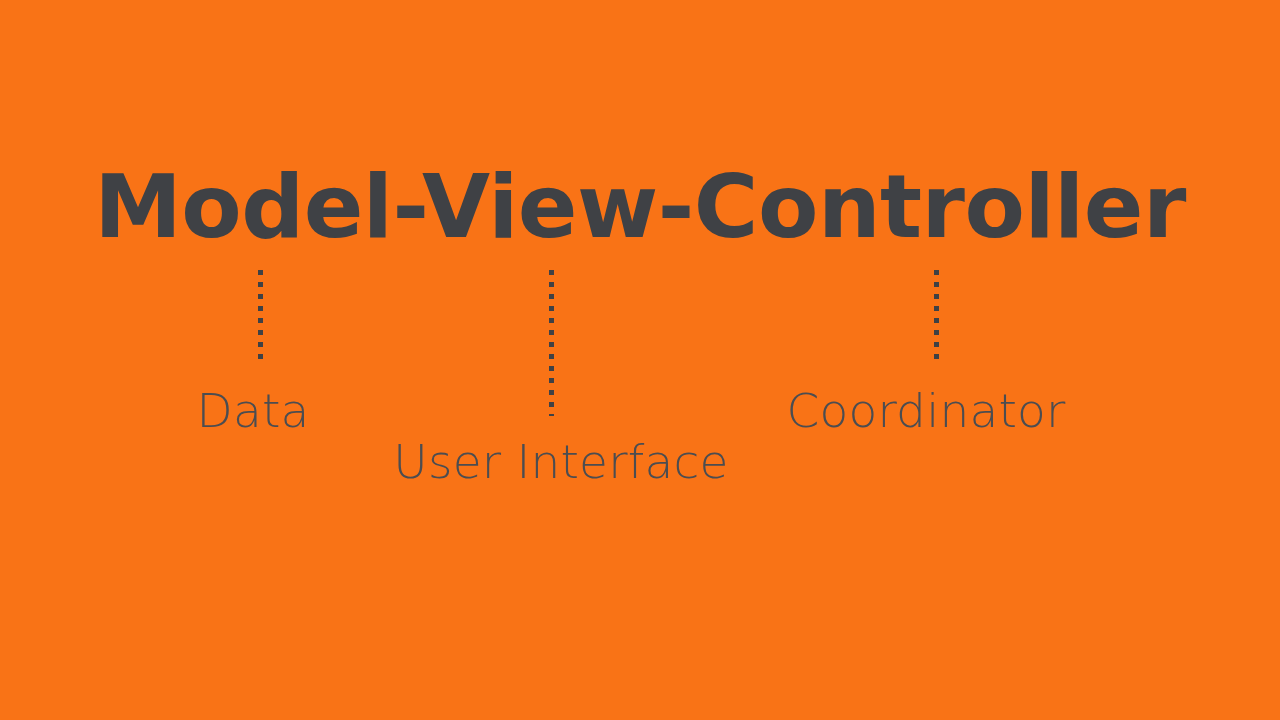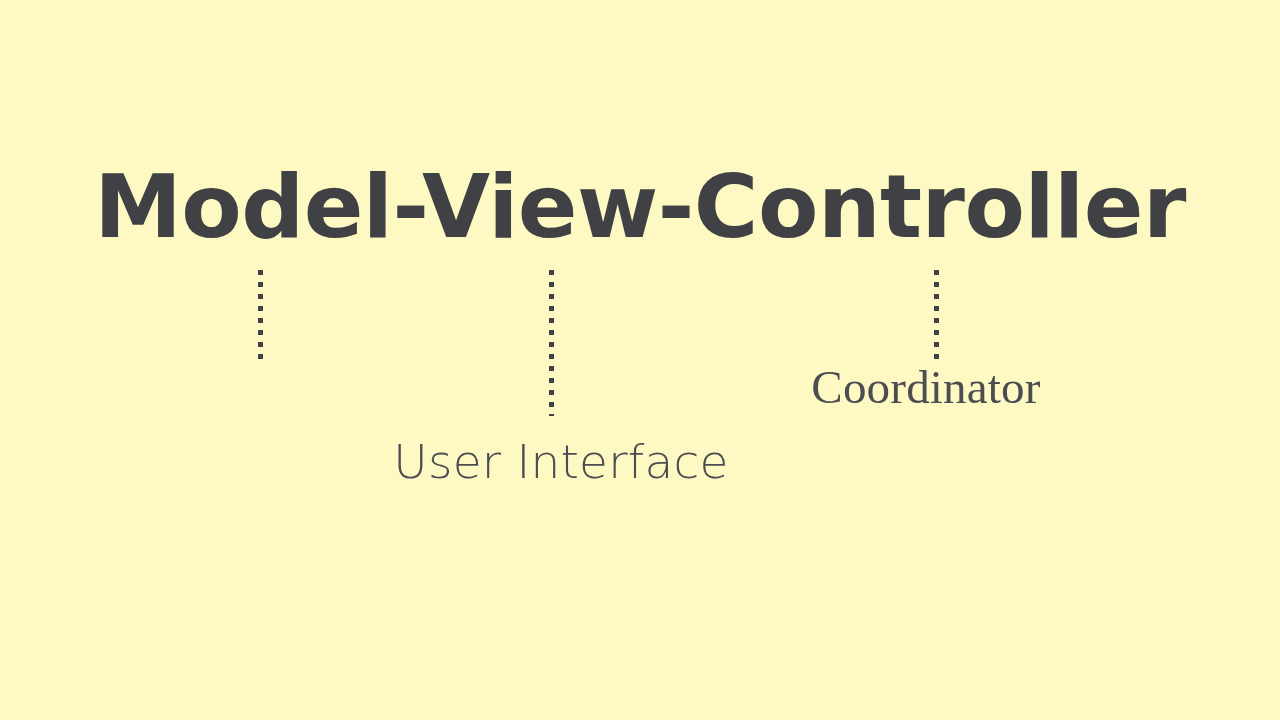--- a/index.html
+++ b/index.html
@@ -10,21 +10,21 @@
     width: 1280px;
     height: 720px;
     background: #ffffff;
     font-family: "DejaVu Sans", "Liberation Sans", sans-serif;
     overflow: hidden;
   }
   .slide {
     position: relative;
     width: 1280px;
     height: 720px;
-    background: #fef9c3;
+    background: #f97316;
   }
 
   
   .title {
     position: absolute;
     left: 0;
     top: 161px;
     width: 1280px;
     text-align: center;
     font-family: "DejaVu Sans", "Liberation Sans", sans-serif;
@@ -61,29 +61,30 @@
     font-size: 47px;
     color: #4b4d51;
     letter-spacing: 0.2px;
     white-space: nowrap;
     line-height: 1;
     text-align: center;
     transform: translateX(-50%);
   }
   .label.l-data        { left: 253px; top: 387px; }
   .label.l-ui          { left: 545px; top: 438px; margin-left: 16px; }
-  .label.l-coordinator { left: 926px; top: 364px; font-family: Liberation Serif, serif; }
+  .label.l-coordinator { left: 926px; top: 387px; }
 </style>
 </head>
 <body>
 
 <div class="slide">
 
   <div class="title">Model-View-Controller</div>
 
   <div class="connector c-data"></div>
   <div class="connector c-ui"></div>
   <div class="connector c-coordinator"></div>
 
+  <div class="label l-data">Data</div>
   <div class="label l-ui">User Interface</div>
   <div class="label l-coordinator">Coordinator</div>
 
 </div>
 
 </body></html>

